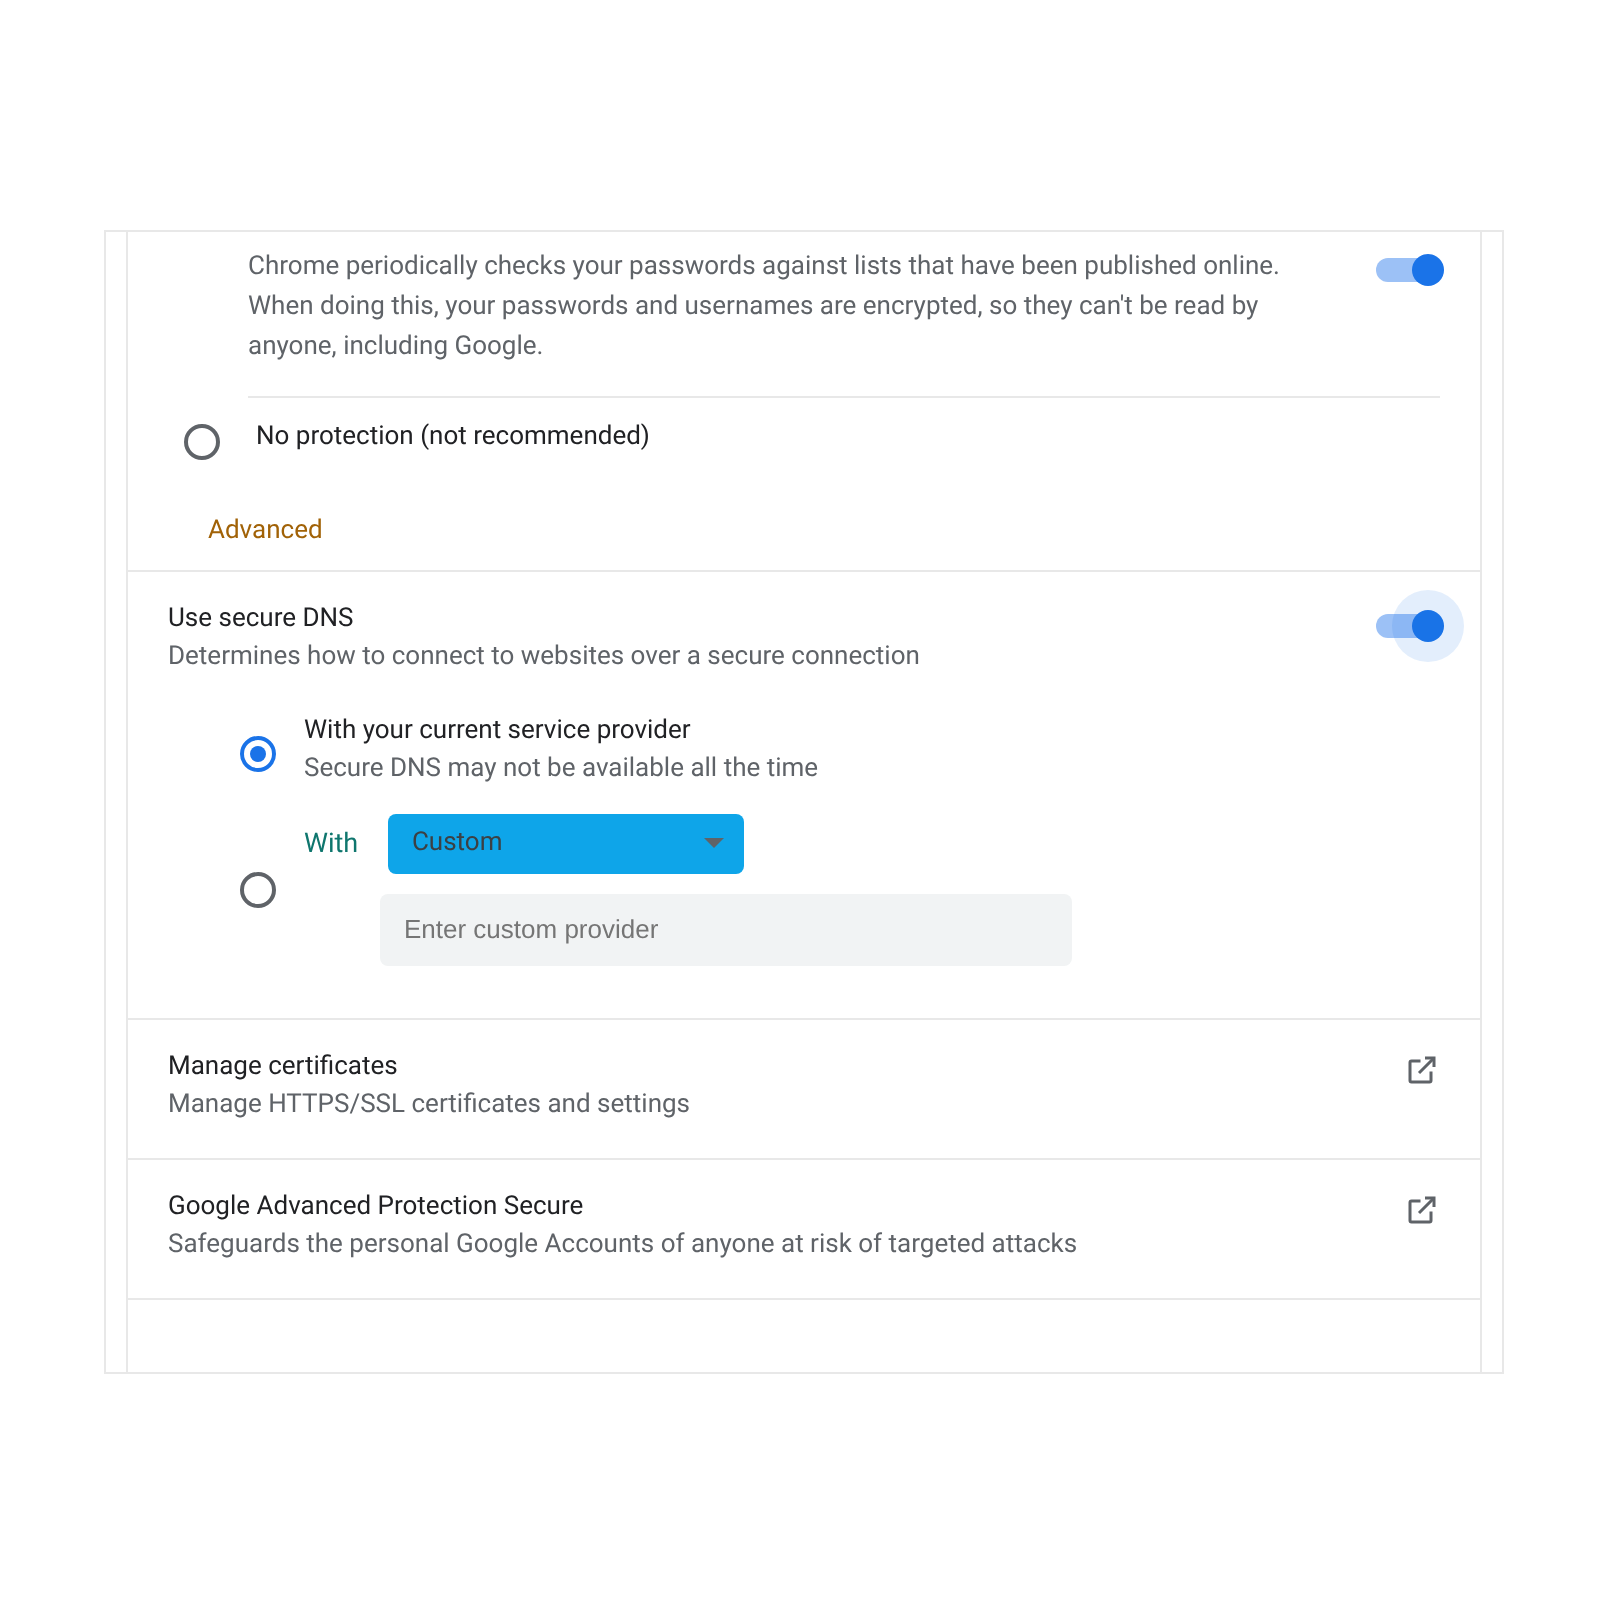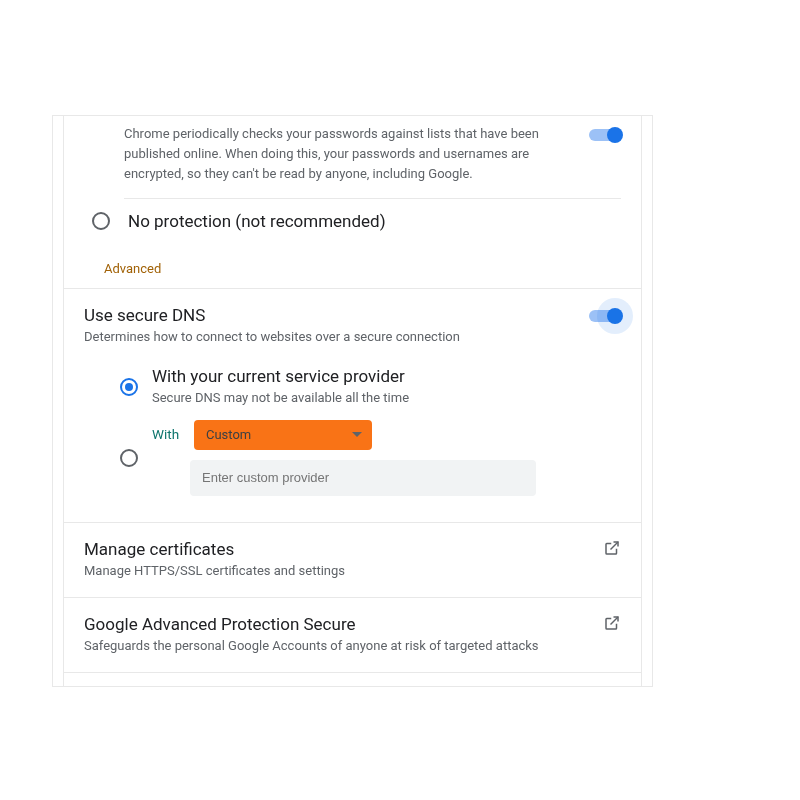--- a/index.html
+++ b/index.html
@@ -8,21 +8,21 @@
       background: #fff;
       width: 800px;
       height: 800px;
       overflow: hidden;
       color: #202124;
     }
     .outer-frame {
       position: absolute;
       left: 52px;
       top: 115px;
-      width: 601px;
+      width: 700px;
       border: 1px solid #e8e8e8;
       background: #fff;
       text-decoration: underline;
     }
     .panel {
       position: absolute;
       left: 10px;
       top: 0;
       right: 10px;
       bottom: 0;
@@ -35,21 +35,21 @@
       background: #e8e8e8;
       margin: 0;
     }
     .desc {
       color: #5f6368;
       line-height: 1.55;
       font-size: 13px;
     }
     .title {
       color: #202124;
-      font-size: 17px;
+      font-size: 13px;
       margin-bottom: 2px;
     }
     .section-heading {
       color: #a16207;
       font-size: 13px;
       padding: 16px 20px 12px 40px;
     }
     
     .top-row {
       display: flex;
@@ -143,21 +143,21 @@
     .dns-with-label {
       display: inline-block;
       width: 38px;
       color: #0f766e;
       font-size: 13.5px;
     }
     .select-box {
       display: inline-flex;
       align-items: center;
       justify-content: space-between;
-      background: #f97316;
+      background: #0ea5e9;
       border-radius: 4px;
       height: 30px;
       width: 178px;
       padding: 0 10px 0 12px;
       font-size: 13px;
       color: #3c4043;
       vertical-align: middle;
     }
     .dropdown-arrow {
       width: 0; height: 0;

